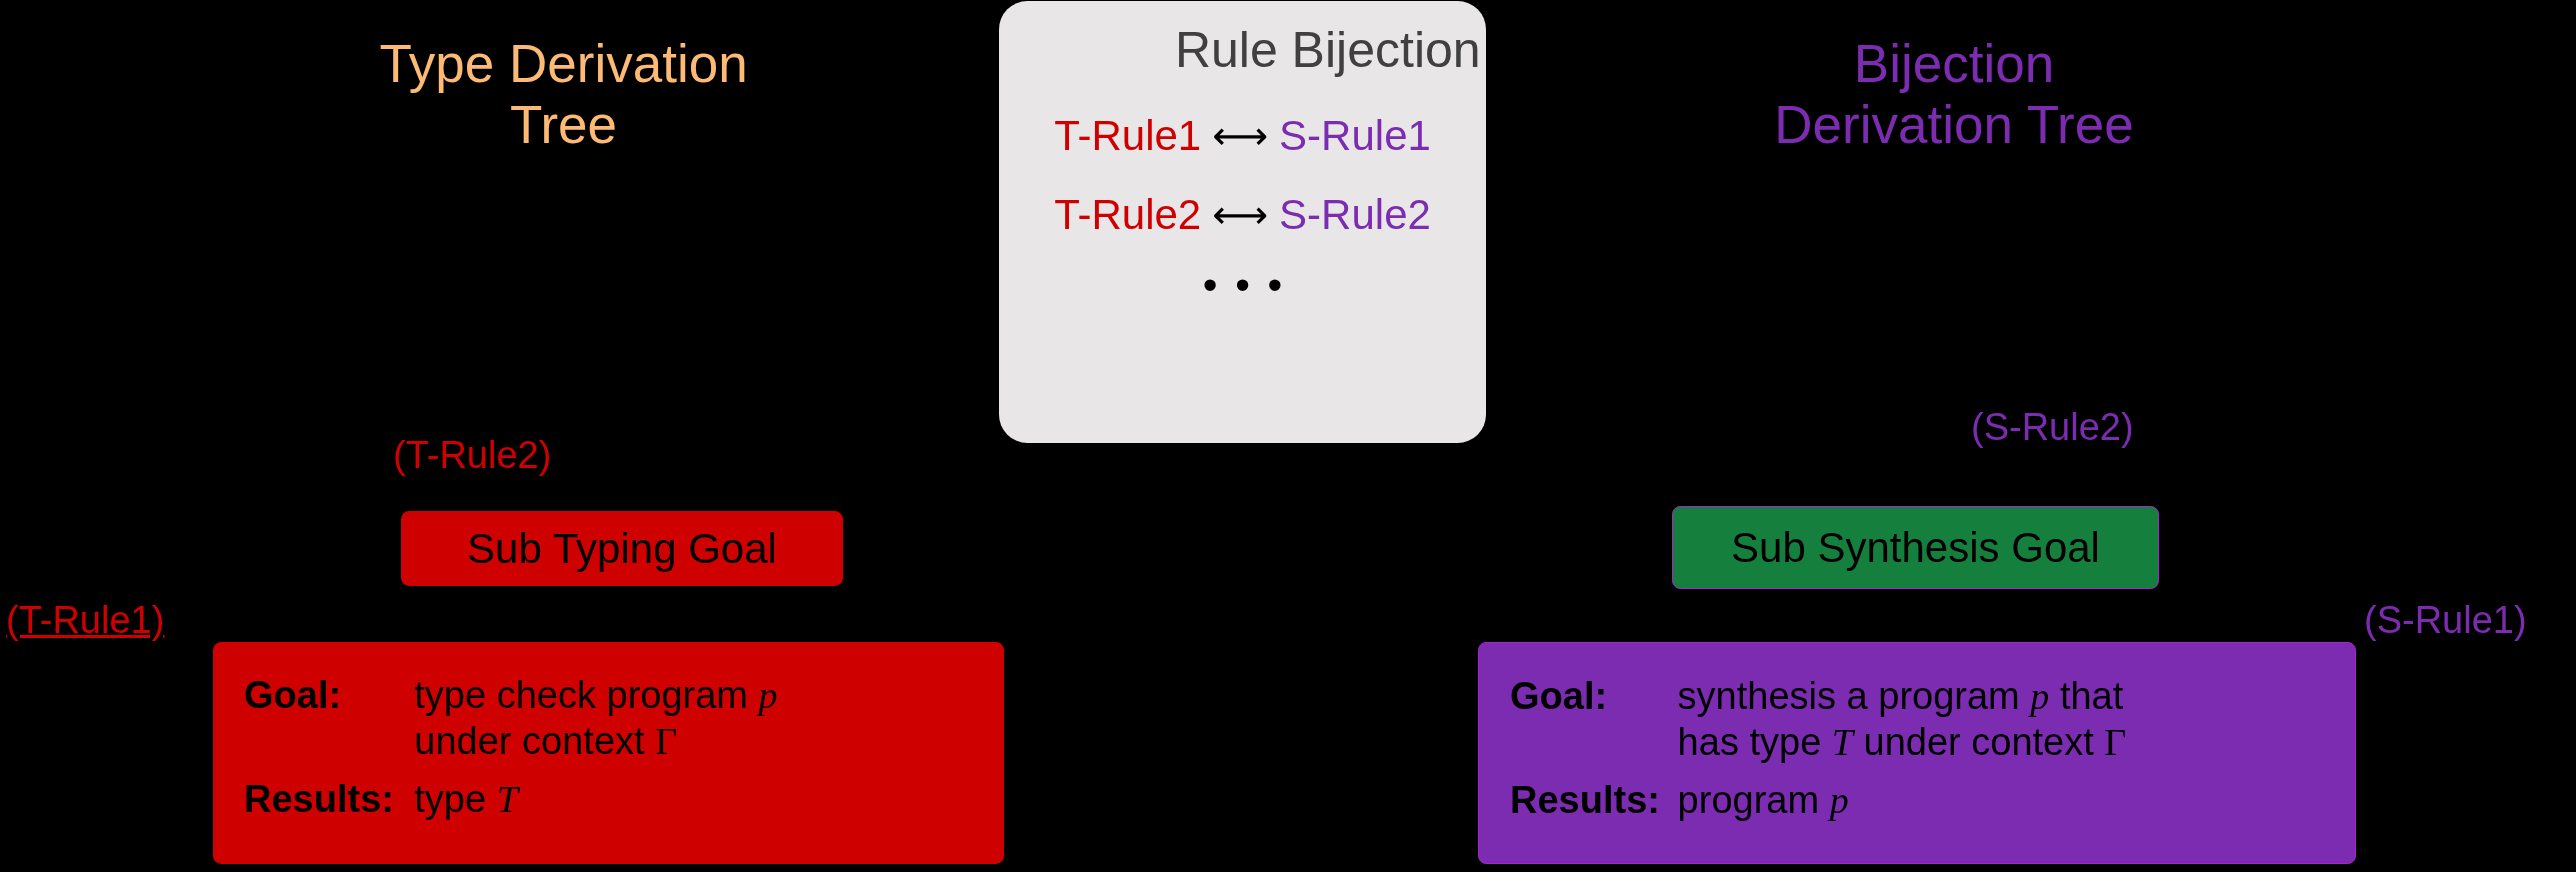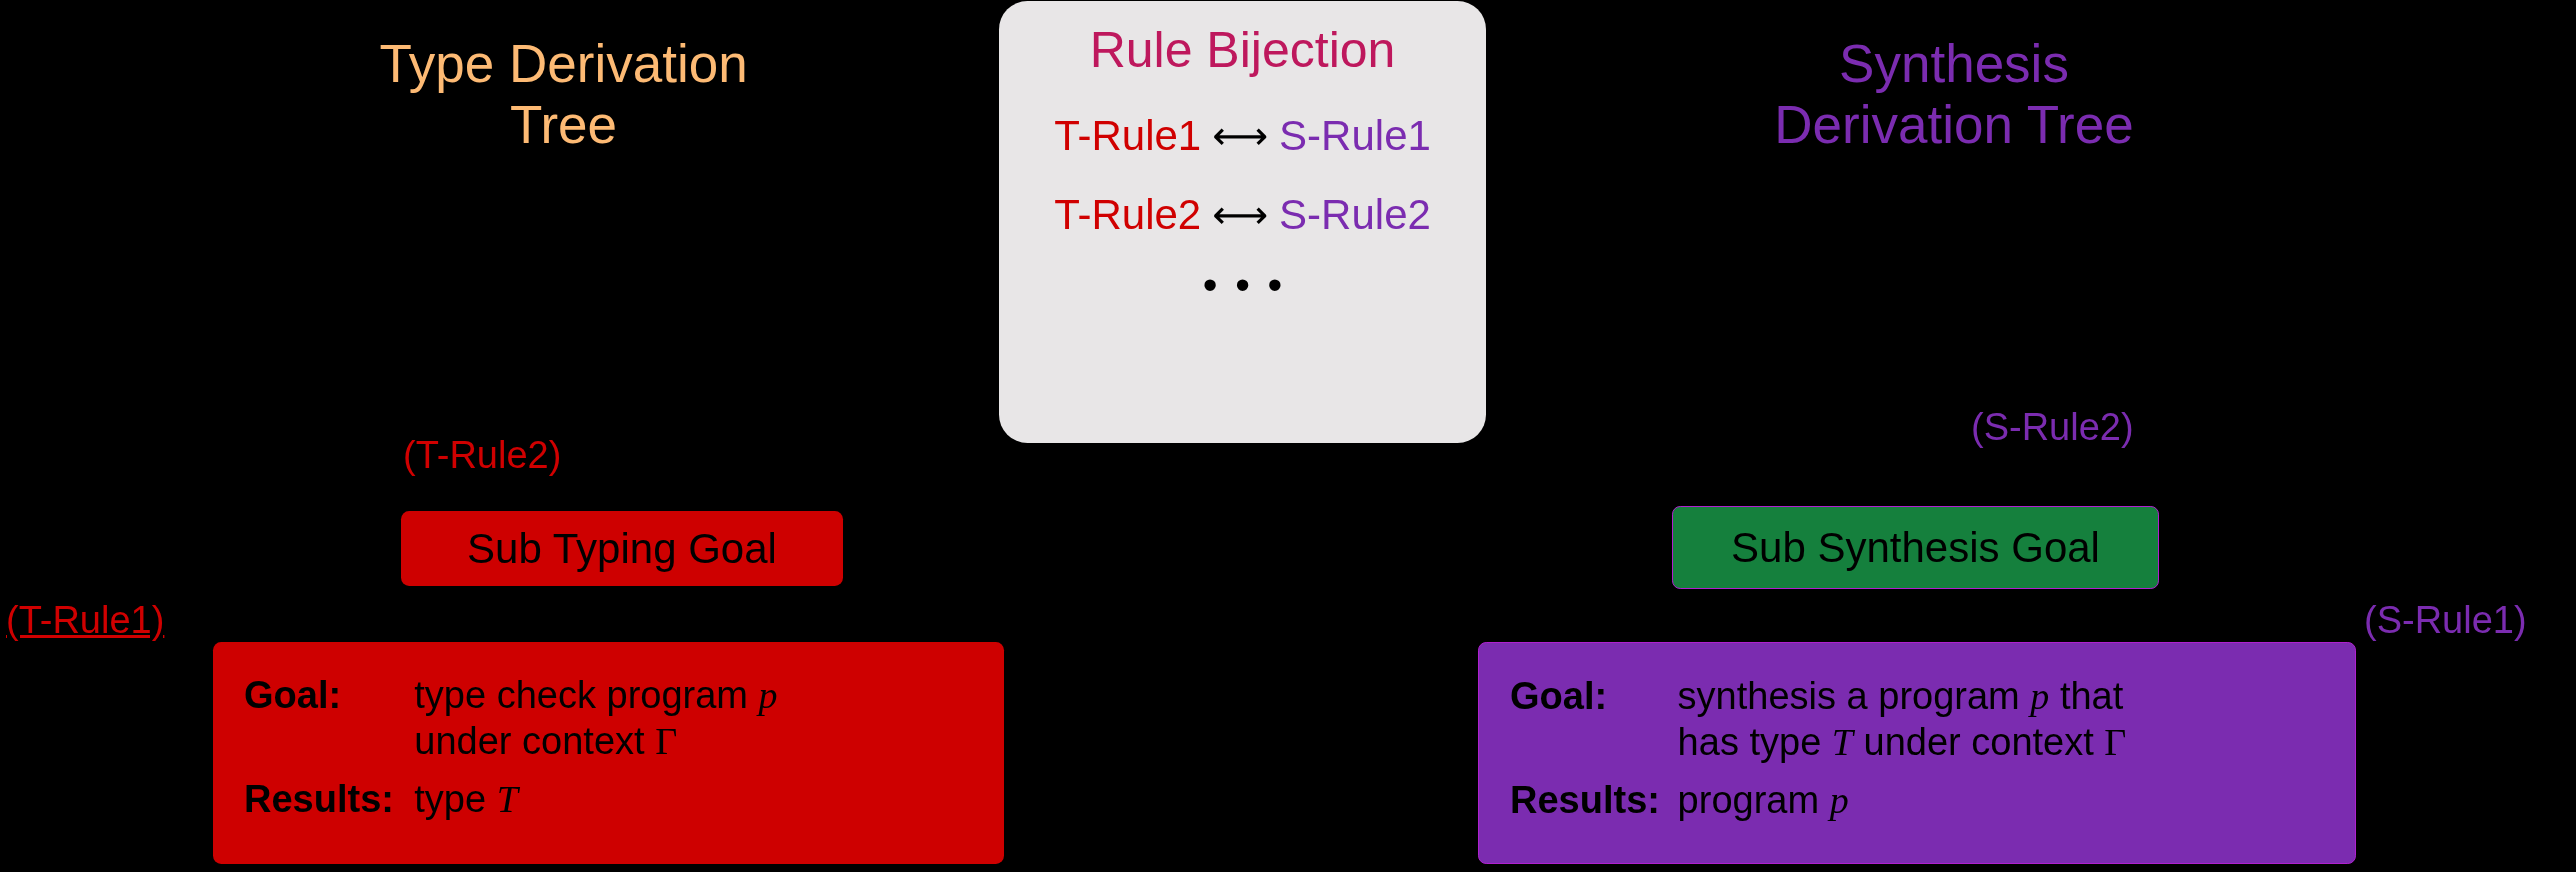--- a/index.html
+++ b/index.html
@@ -52,24 +52,24 @@
     left: 999px;
     top: 1.4px;
     width: 487px;
     height: 442px;
     background: #E8E6E7;
     border-radius: 28.5px;
     box-sizing: border-box;
     padding: 12.2px 5.4px 0 5.4px;
   }
   #bijection-title {
-    text-align: center;
+    text-align: right;
     font-size: 50px;
     line-height: 1.1;
-    color: #be185d;
+    color: #404040;
     margin-top: 9.5px;
   }
   .bijection-row {
     display: flex;
     align-items: center;
     justify-content: center;
     gap: 11px;
     font-size: 42px;
     line-height: 1;
     margin-top: 37px;
@@ -149,34 +149,34 @@
   
   .rule-tag {
     position: absolute;
     font-size: 38px;
     line-height: 1;
     white-space: nowrap;
   }
   .rule-tag.red    { color: #D00000; }
   .rule-tag.purple { color: #7B2CB0; }
 
-  #tag-t-rule2 { left: 403px;  top: 436px; }
+  #tag-t-rule2 { left: 393px;  top: 436px; }
   #tag-t-rule1 { left: 6px;   top: 601px; text-decoration: underline; }
   #tag-s-rule2 { left: 1971px; top: 408px; }
   #tag-s-rule1 { left: 2364px; top: 601px; }
 </style>
 </head>
 <body>
 
 <div class="stage">
 
   <div class="col-title" id="title-left">Type Derivation
 Tree</div>
 
-  <div class="col-title" id="title-right">Synthesis
+  <div class="col-title" id="title-right">Bijection
 Derivation Tree</div>
 
   <div id="bijection-panel">
 
     <div id="bijection-title">Rule Bijection</div>
 
     <div class="bijection-row">
       <span class="rule-t">T-Rule1</span>
       <span class="bij-arrow">⟷</span>
       <span class="rule-s">S-Rule1</span>

